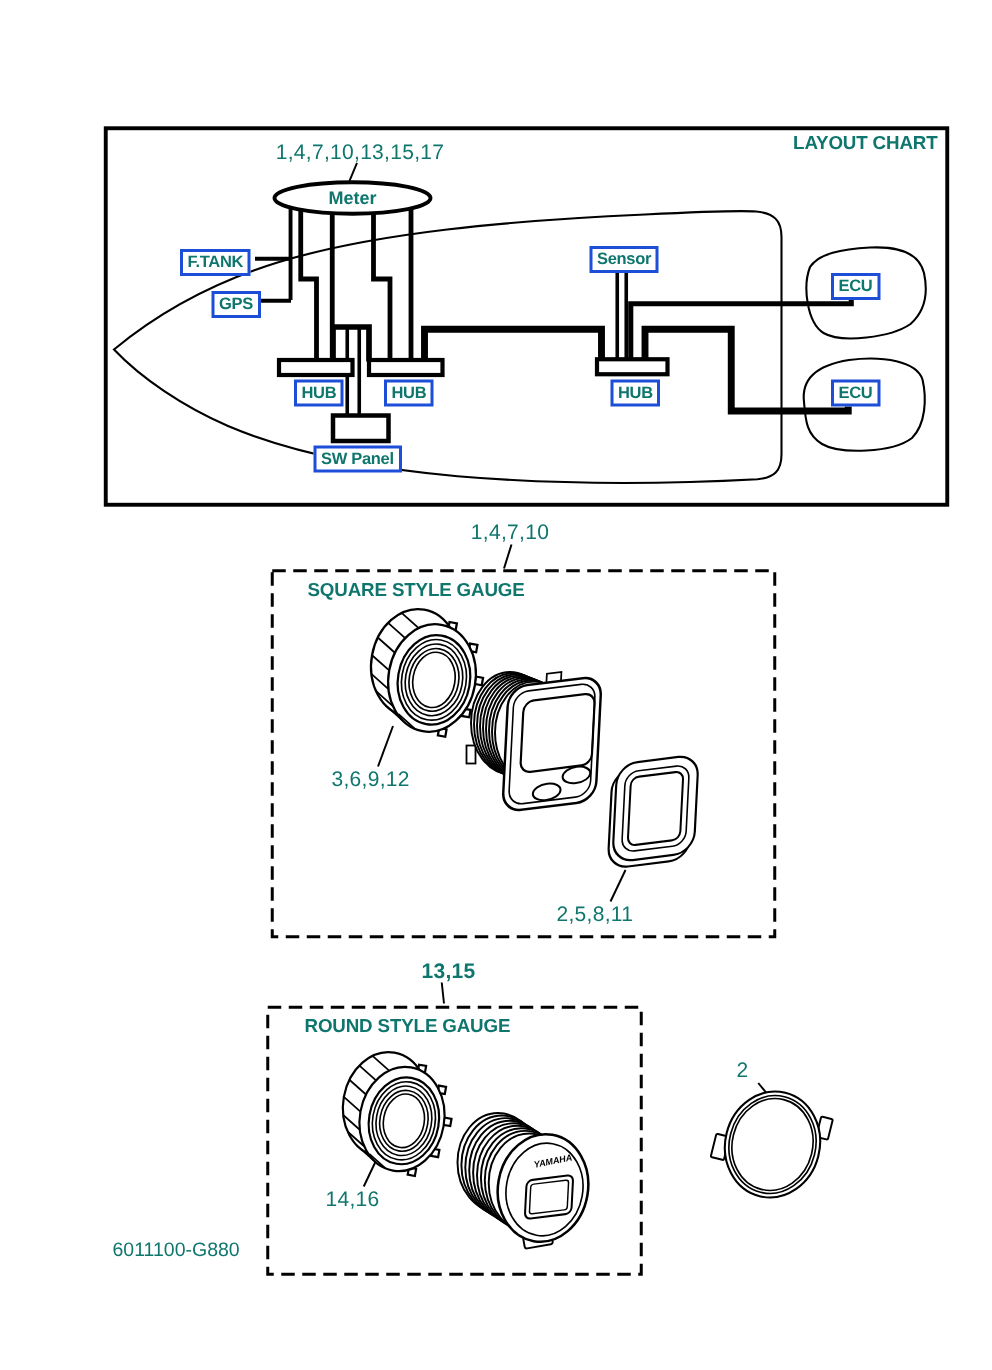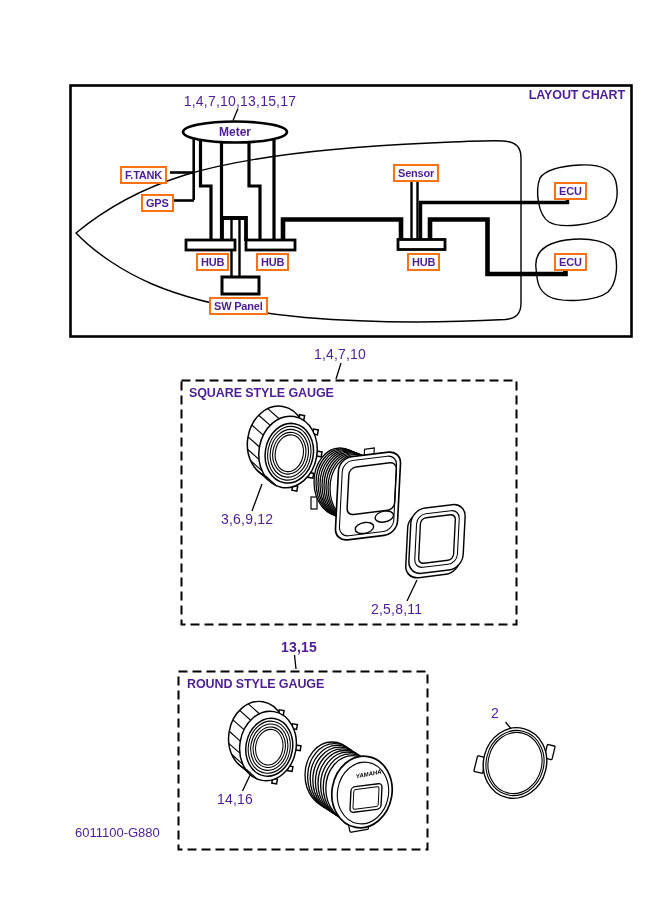--- a/index.html
+++ b/index.html
@@ -1,24 +1,24 @@
 <!DOCTYPE html>
 <html><head>
 <meta charset="utf-8">
 <style>
   html,body{margin:0;padding:0;background:#fff;}
   .page{position:relative;width:661px;height:913px;background:#fff;overflow:hidden;
         font-family:"Liberation Sans",sans-serif;color:#000;}
   .page svg{position:absolute;left:0;top:0;}
-  .lbl{position:absolute;white-space:nowrap;color:#4c1d95;}
-  .boxed{border:2px solid #f97316;background:#fff;font-weight:700;font-size:11px;
+  .lbl{position:absolute;white-space:nowrap;color:#0f766e;}
+  .boxed{border:2px solid #1d4ed8;background:#fff;font-weight:700;font-size:11px;
          line-height:1;padding:2px 3px 1px;letter-spacing:-0.2px;}
   .plain{background:transparent;}
   .ref{font-size:14px;letter-spacing:0.2px;}
-  .sec-title{font-weight:700;font-size:12.5px;letter-spacing:-0.1px;}
+  .sec-title{font-weight:700;font-size:12.5px;letter-spacing:-0.1px;margin-left:16px;}
   .ctr{text-align:center;}
 </style>
 </head>
 <body>
 
 <div class="page">
 
 <svg width="661" height="913" viewBox="0 0 661 913">
 
   <g fill="none" stroke="#000">

